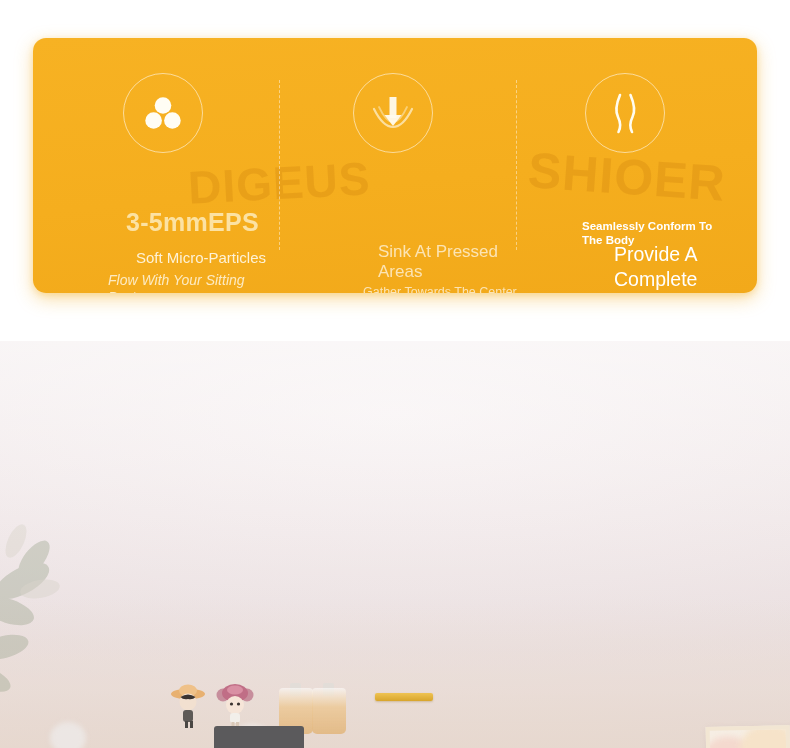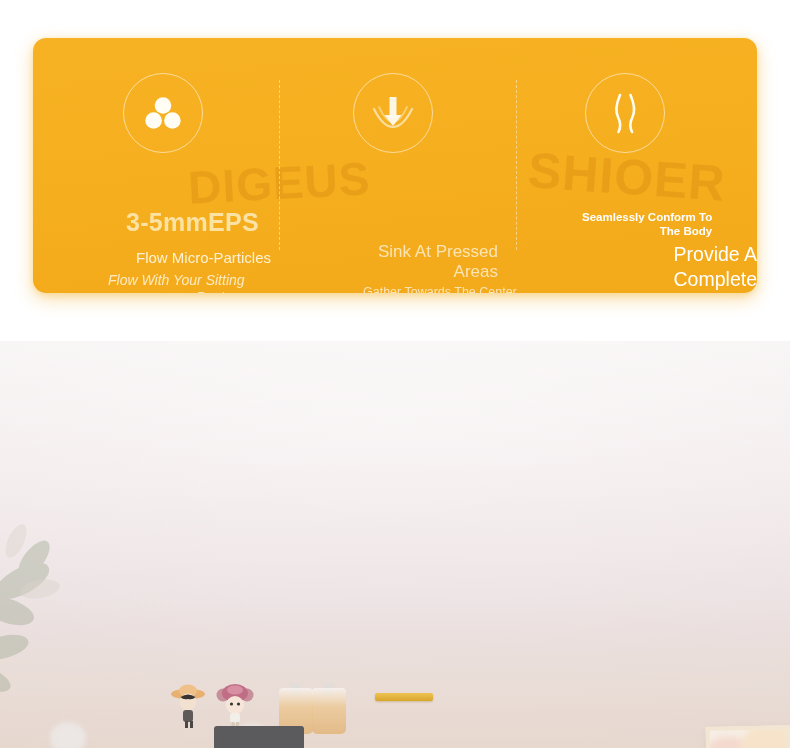--- a/index.html
+++ b/index.html
@@ -52,21 +52,21 @@
     width:78px;height:78px;
     border-radius:50%;
     border:1px solid rgba(255,255,255,.55);
     display:flex;align-items:center;justify-content:center;
   }
   .ic1{left:90px;top:35px;}
   .ic2{left:320px;top:35px;}
   .ic3{left:552px;top:35px;}
 
   
-  .ptext{position:absolute;white-space:pre-line;text-align:right;}
+  .ptext{position:absolute;white-space:pre-line;}
 
   .t-big-ghost{
     font-size:25px;font-weight:700;
     color:rgba(255,247,215,.72);
     letter-spacing:.3px;
   }
   .t-mid-ghost{
     font-size:15px;font-weight:400;
     color:rgba(255,252,240,.88);
   }
@@ -100,21 +100,21 @@
 
   
   #c1-title{left:93px;top:170px;}
   #c1-line1{left:103px;top:211px;}
   #c1-line2{left:75px;top:234px;}
   
   #c2-title{left:311px;top:171px;}
   #c2-line1{left:345px;top:204px;}
   #c2-line2{left:330px;top:247px;}
   
-  #c3-title{left:549px;top:173px;}
+  #c3-title{left:549px;top:182px;}
   #c3-line1{left:534px;top:204px;}
 
   
   #photo-section{
     position:absolute;left:0;top:341px;width:790px;height:407px;
     overflow:hidden;
     background:
       radial-gradient(150% 90% at 50% 18%, #F7F2F3 0%, #F0E8E9 48%, #E6DADB 100%);
   }
   #wall-tint{
@@ -208,21 +208,21 @@
     </div>
 
     <div class="icon-wrap ic3">
       <svg width="56" height="56" viewBox="0 0 56 56">
         <path d="M23 10 Q17 24 21 32 Q25 40 21.5 47" fill="none" stroke="#FFFCF0" stroke-width="2.6" stroke-linecap="round"></path>
         <path d="M33.5 10 Q39.5 24 35.5 32 Q31.5 40 35 47" fill="none" stroke="#FFFCF0" stroke-width="2.6" stroke-linecap="round"></path>
       </svg>
     </div>
 
     <div class="ptext t-big-ghost" id="c1-title">3-5mmEPS</div>
-    <div class="ptext t-mid-ghost" id="c1-line1">Flow Micro-Particles</div>
+    <div class="ptext t-mid-ghost" id="c1-line1">Soft Micro-Particles</div>
     <div class="ptext t-small-ghost" id="c1-line2">Flow With Your Sitting
 Posture</div>
 
     <div class="ptext t-sub-soft" id="c2-line1">Sink At Pressed
 Areas</div>
     <div class="ptext t-tiny-soft" id="c2-line2">Gather Towards The Center</div>
 
     <div class="ptext t-small-white" id="c3-title">Seamlessly Conform To
 The Body</div>
     <div class="ptext t-large-white" id="c3-line1">Provide A Complete

